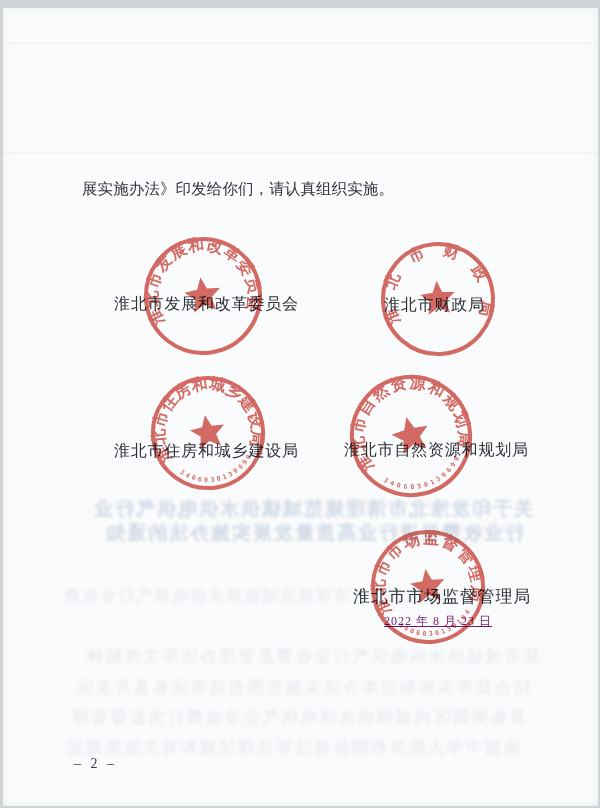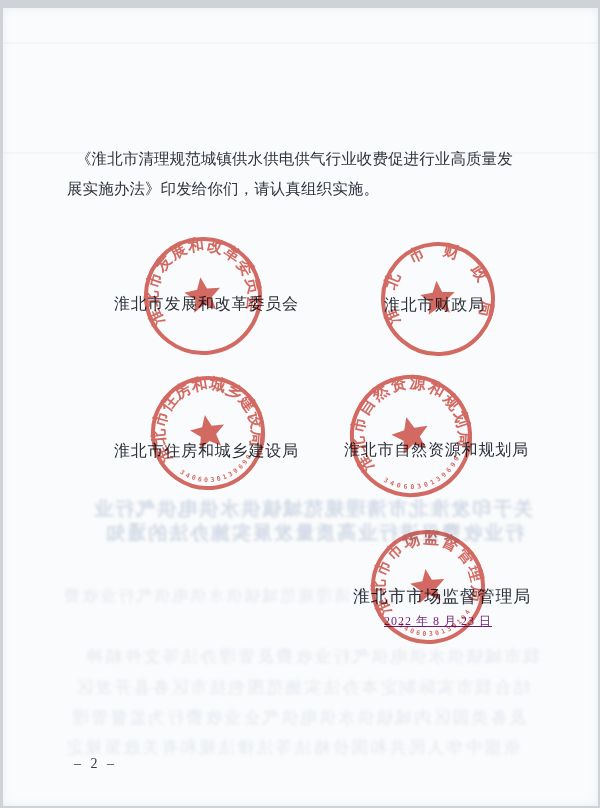--- a/index.html
+++ b/index.html
@@ -14,21 +14,21 @@
     box-shadow:inset 0 0 8px rgba(140,150,165,.14);
   }
   .scanband{position:absolute;left:0;right:0;height:2px;background:rgba(185,195,210,.10);}
   
   .abs{position:absolute;white-space:nowrap;}
   .bodyline{
     font-size:15.5px;color:#2e333c;letter-spacing:0.1px;z-index:3;
   }
   #bl0{left:82px;top:111px;}
   #bl1{left:73px;top:141px;}
-  #bl2{left:64px;top:171px;}
+  #bl2{left:79px;top:171px;}
   .sig{font-size:16px;color:#2b3039;letter-spacing:0.8px;z-index:3;}
   #sig0{left:111px;top:286px;}
   #sig1{left:381px;top:287px;}
   #sig2{left:111px;top:433px;}
   #sig3{left:341px;top:432px;}
   #sig4{left:350px;top:577px;font-size:17px;}
   .dateline{left:381px;top:605px;font-size:12px;color:#701a75;letter-spacing:1px;z-index:3;text-decoration:underline;}
   .pagenum{left:71px;top:748px;font-size:14px;color:#333944;letter-spacing:3px;z-index:3;}
   
   .bleed{
@@ -42,21 +42,20 @@
   
   .seal{position:absolute;z-index:4;mix-blend-mode:multiply;filter:blur(0.35px);pointer-events:none;}
 </style>
 </head>
 <body>
 
 <div class="page">
   <div class="scanband" style="top:34px"></div>
   <div class="scanband" style="top:144px"></div>
 
-  <div class="abs bodyline" id="bl1">《淮北市清理规范城镇供水供电供气行业收费促进行业高质量发</div>
   <div class="abs bodyline" id="bl2">展实施办法》印发给你们，请认真组织实施。</div>
 
   <div class="abs sig" id="sig0">淮北市发展和改革委员会</div>
   <div class="abs sig" id="sig1">淮北市财政局</div>
   <div class="abs sig" id="sig2">淮北市住房和城乡建设局</div>
   <div class="abs sig" id="sig3">淮北市自然资源和规划局</div>
   <div class="abs sig" id="sig4">淮北市市场监督管理局</div>
 
   <div class="abs dateline">2022 年 8 月 23 日</div>
   <div class="abs pagenum">– 2 –</div>

